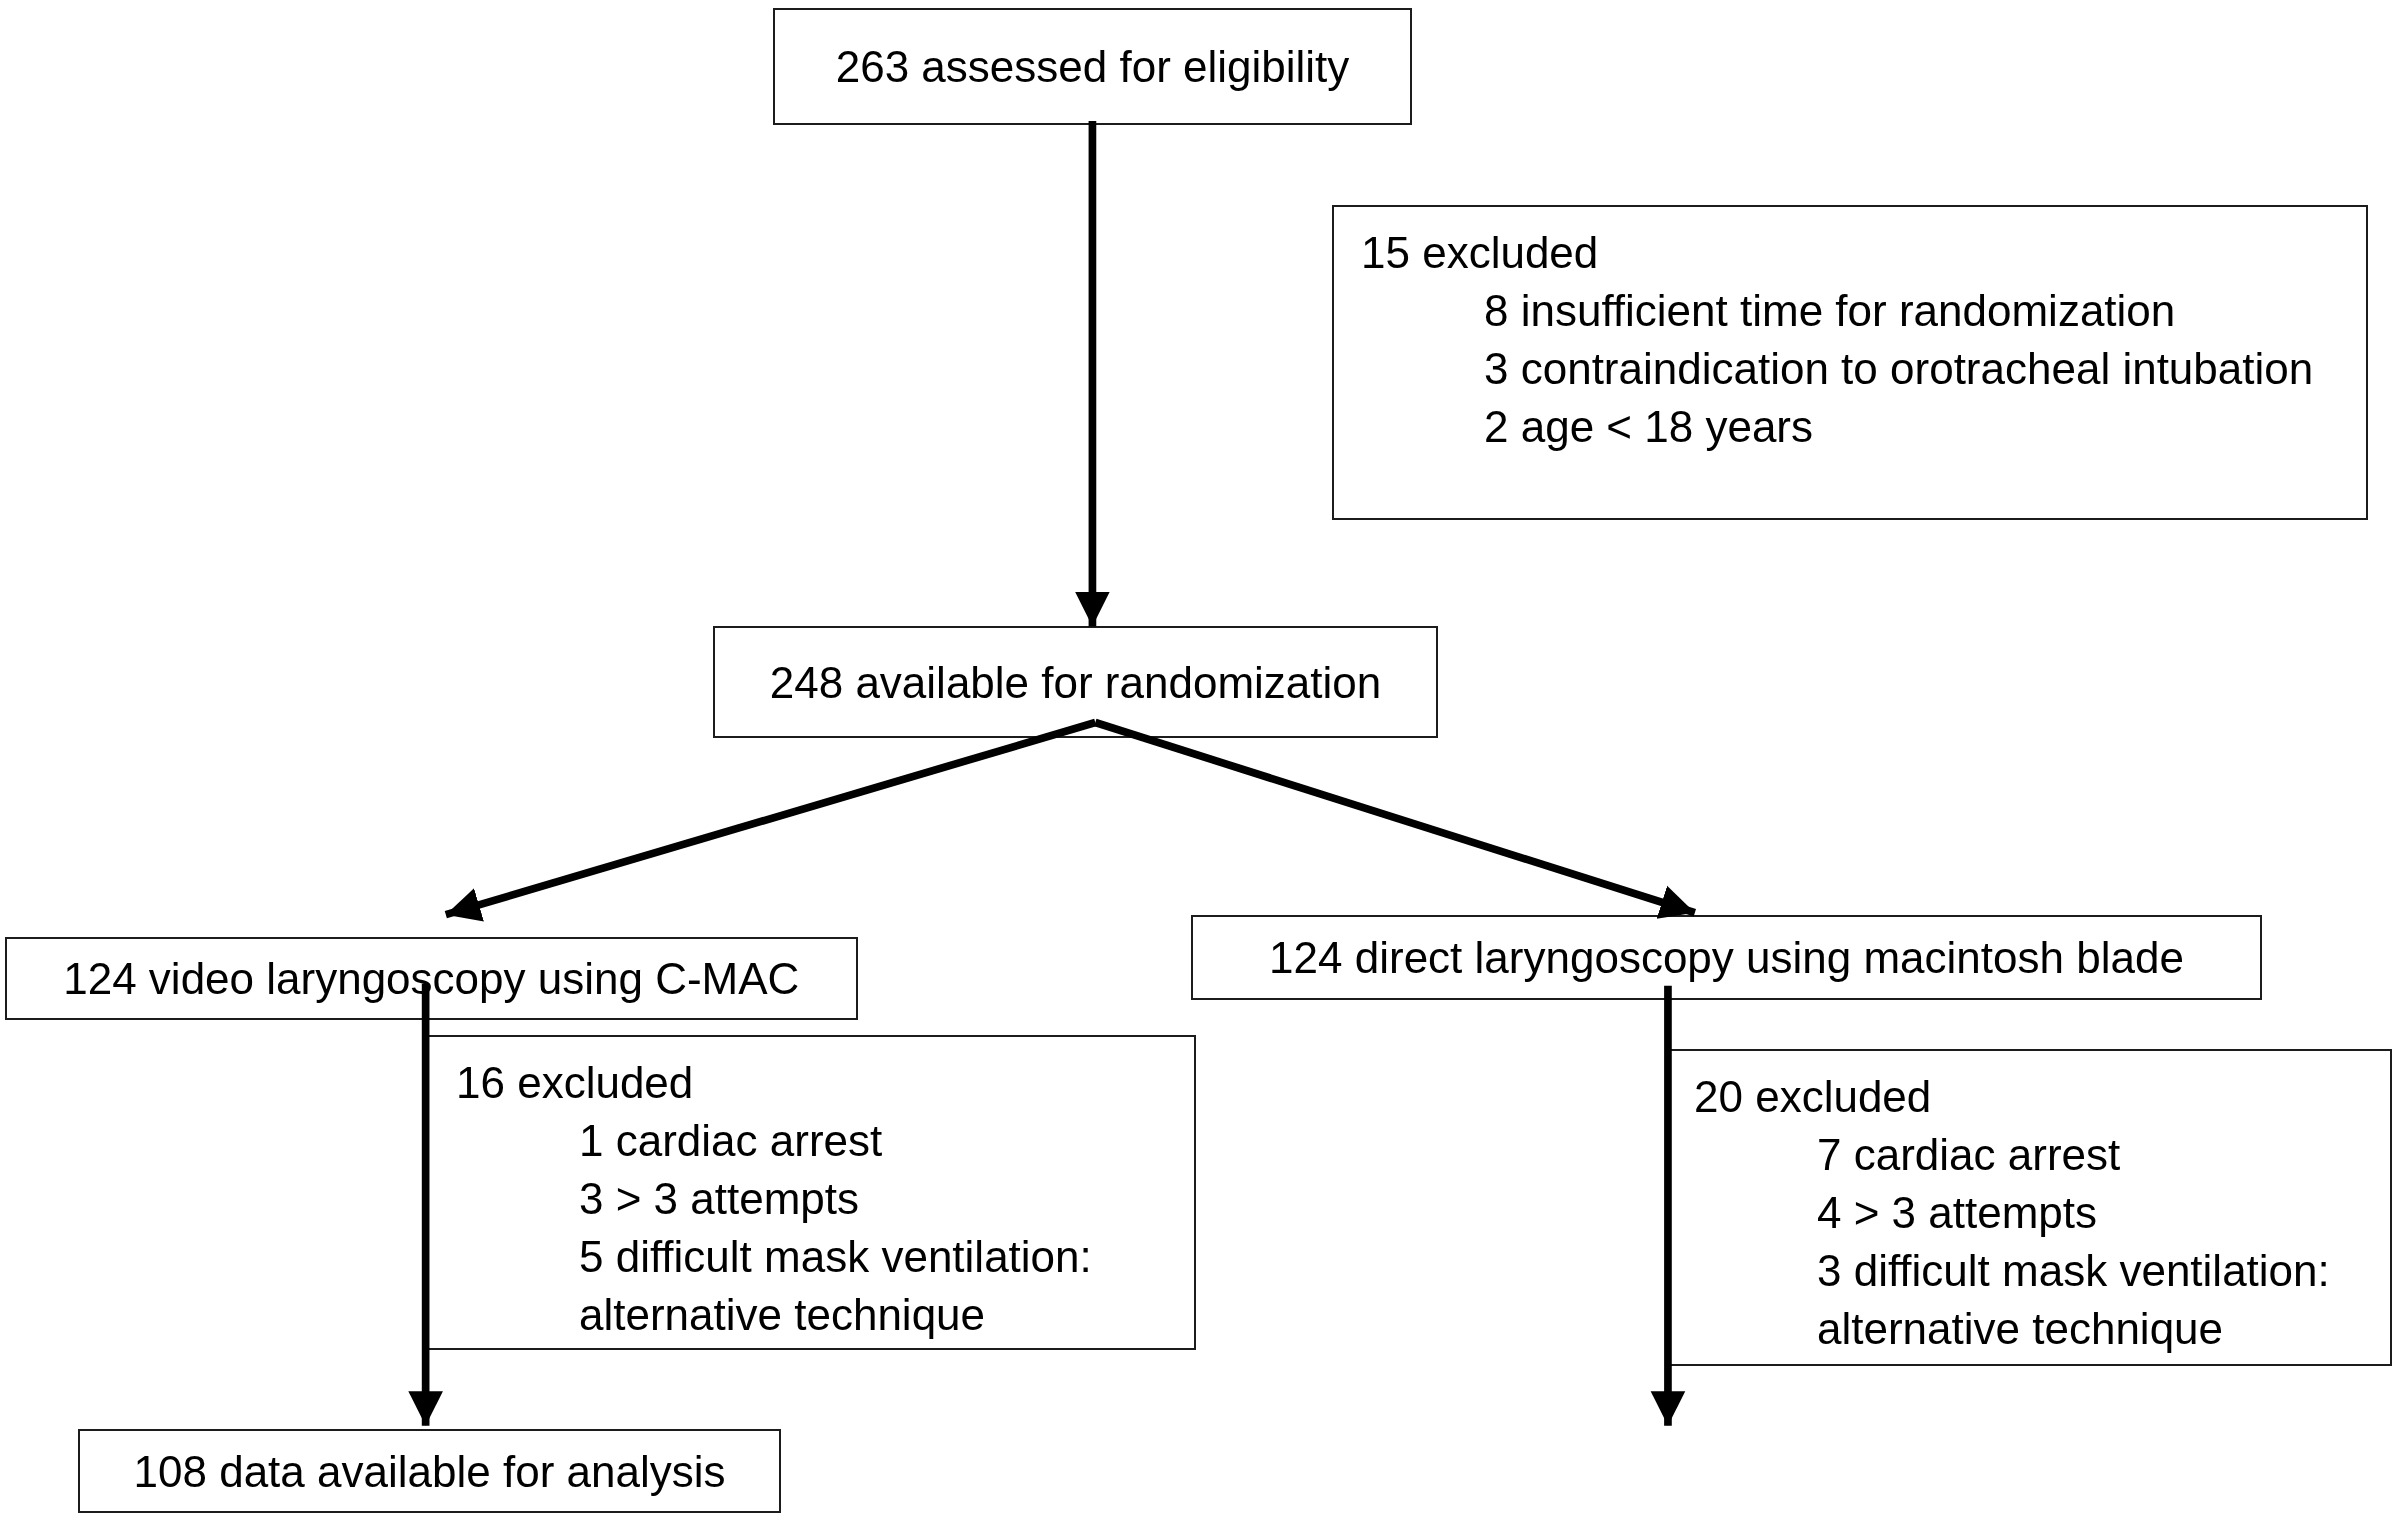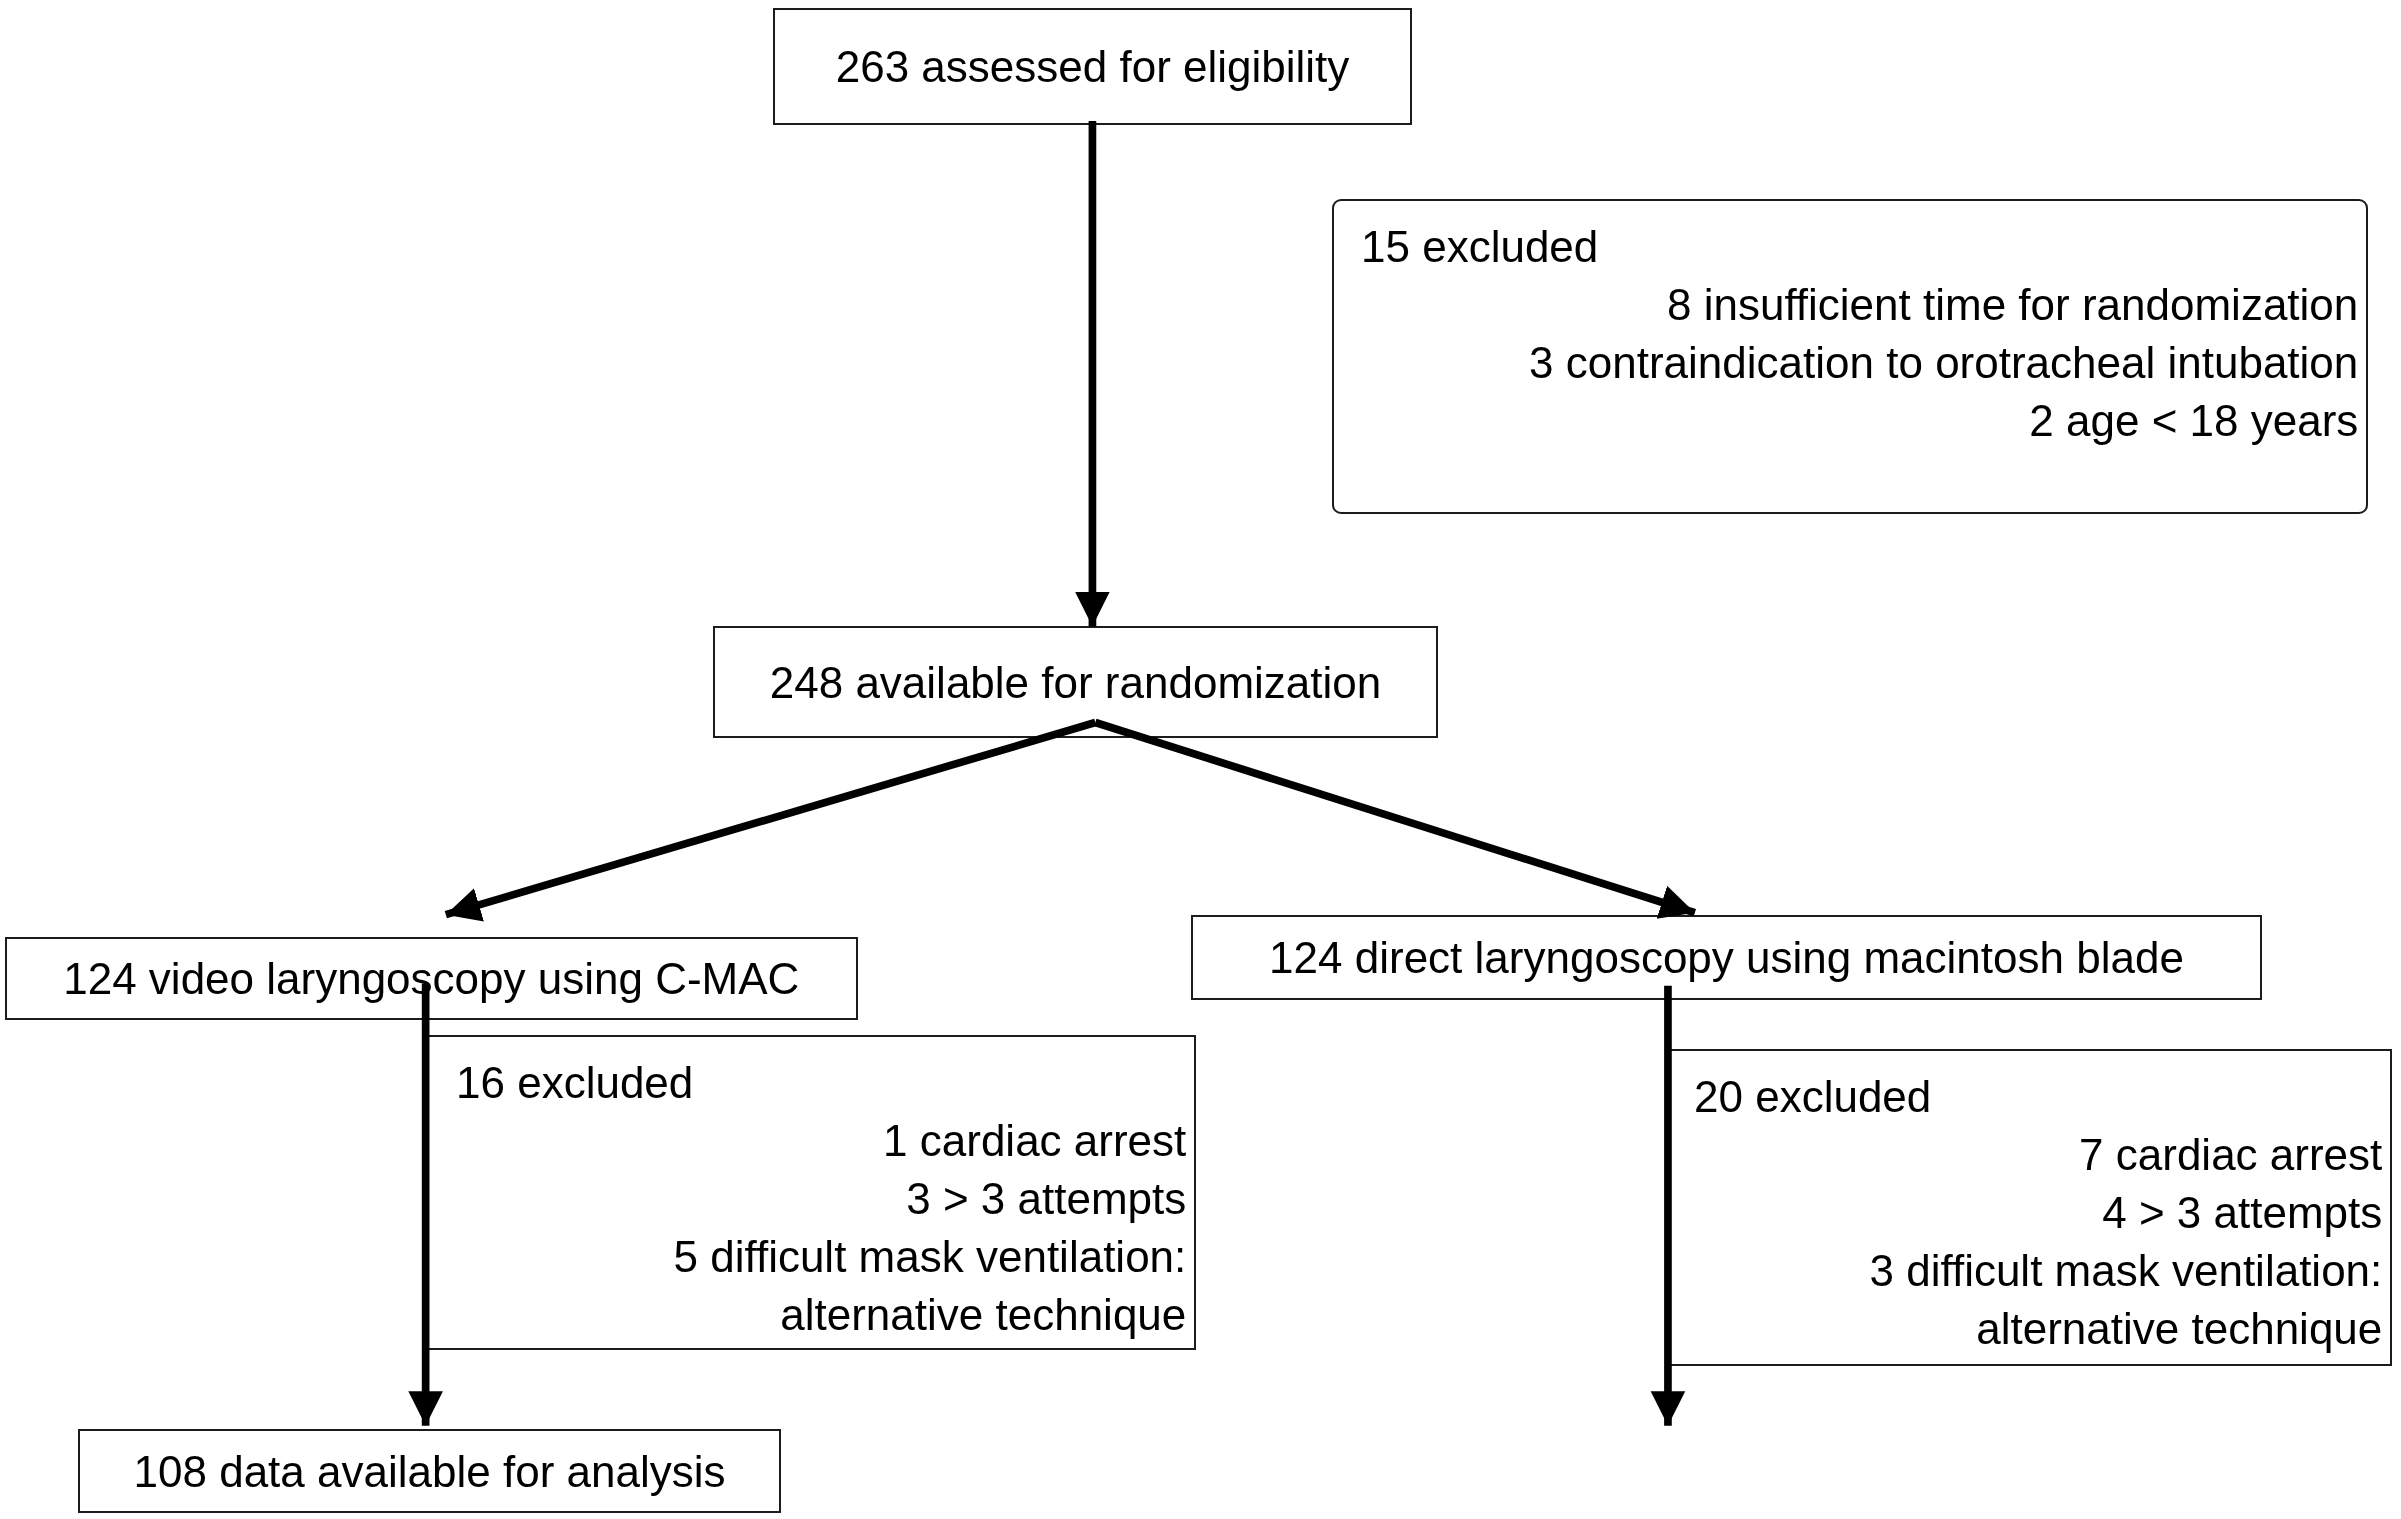--- a/index.html
+++ b/index.html
@@ -34,29 +34,28 @@
   }
   .excluded {
     padding: 17.3px 7.7px 0 27px;
   }
   .ex-title {
     line-height: 58px;
     white-space: nowrap;
   }
   .ex-items {
     margin-left: 123px;
-    text-align: right;
   }
   .ex-item {
     line-height: 58px;
     white-space: nowrap;
   }
   
   #box-eligibility   { left: 773px;  top: 7.7px;    width: 639px;  height: 117px; }
-  #box-excluded-top  { left: 1332px; top: 199px;  width: 1036px; height: 315px; border-radius: 9px; }
+  #box-excluded-top  { left: 1332px; top: 205px;  width: 1036px; height: 315px; }
   #box-randomization { left: 713px;  top: 626px;  width: 725px;  height: 112px;  }
   #box-video         { left: 4.8px;    top: 903px;  width: 853px;  height: 83px; margin-top: 34px;  }
   #box-direct        { left: 1191px; top: 915px;  width: 1071px; height: 85px;  }
   #box-excluded-video{ left: 427px;  top: 1035px; width: 769px;  height: 315px; }
   #box-excluded-direct{ left: 1665px; top: 1049px; width: 727px; height: 317px; }
   #box-analysis-video { left: 78px;  top: 1429px; width: 703px;  height: 84px;  }
   #box-analysis-direct{ left: 1333px; top: 1429px; width: 672px; height: 84px;  }
   svg.connectors {
     position: absolute;
     left: 0; top: 0;

